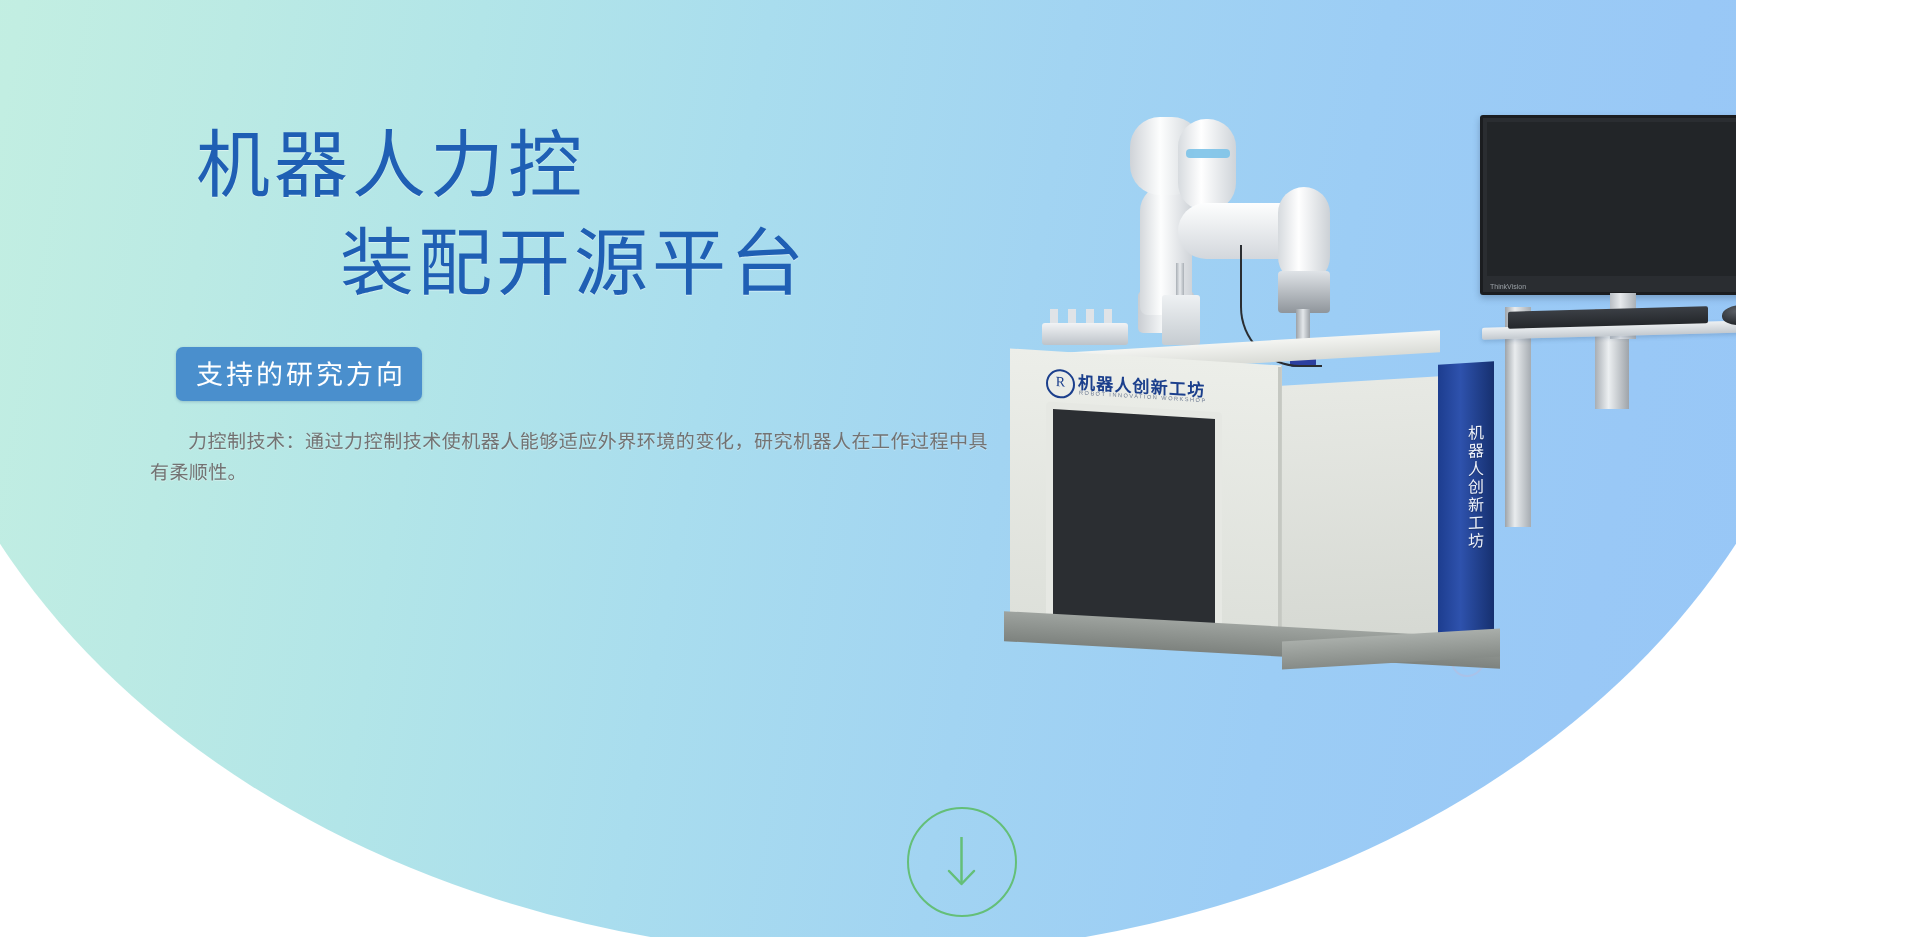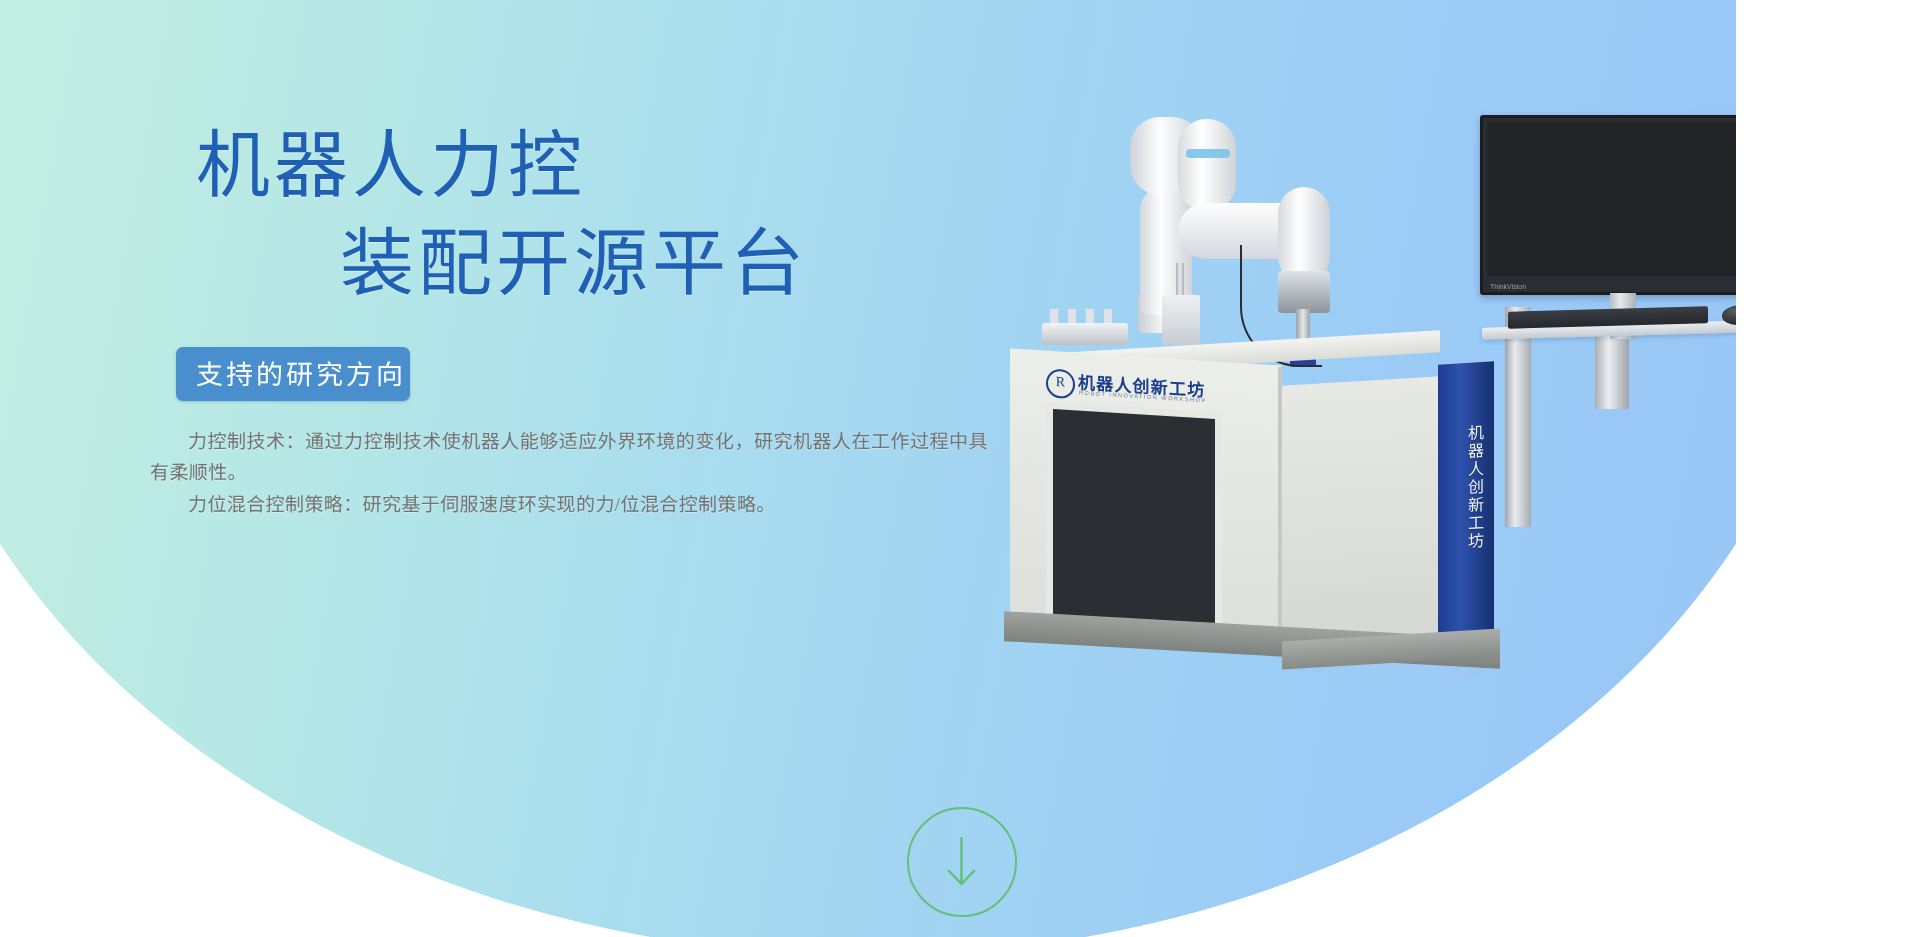--- a/index.html
+++ b/index.html
@@ -68,21 +68,21 @@
     font-weight: 400;
     text-shadow: 0 1px 1px rgba(255,255,255,.45);
   }
   .title-line-1 { margin-left: 46px; }
   .title-line-2 { margin-left: 190px; }
 
   .badge {
     display: inline-block;
     margin-top: 34px;
     margin-left: 26px;
-    padding: 6px 4px 9px 20px;
+    padding: 6px 16px 9px 20px;
     background: #4a8fcd;
     color: #ffffff;
     font-size: 27px;
     letter-spacing: 3px;
     border-radius: 7px;
     box-shadow: 0 1px 3px rgba(30,70,120,.25);
   }
 
   .body-list {
     margin: 26px 0 0 0;
@@ -401,21 +401,20 @@
 
   <div class="copy">
 
     <div class="title title-line-1">机器人力控</div>
     <div class="title title-line-2">装配开源平台</div>
 
     <div class="badge">支持的研究方向</div>
 
     <ul class="body-list">
       <li>力控制技术：通过力控制技术使机器人能够适应外界环境的变化，研究机器人在工作过程中具有柔顺性。</li>
-      <li>力位混合控制策略：研究基于伺服速度环实现的力/位混合控制策略。</li>
     </ul>
   </div>
 
   <div class="scroll-hint">
     <svg width="105" height="105" viewBox="0 0 105 105">
       <line x1="52.5" y1="28" x2="52.5" y2="74" stroke="#64bf78" stroke-width="2.5"></line>
       <polyline points="40,62 52.5,75 65,62" fill="none" stroke="#64bf78" stroke-width="2.5" stroke-linecap="round" stroke-linejoin="round"></polyline>
     </svg>
   </div>
 

